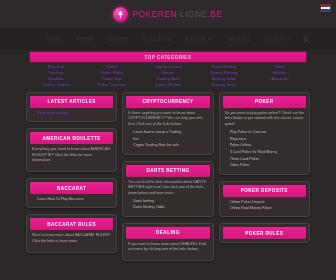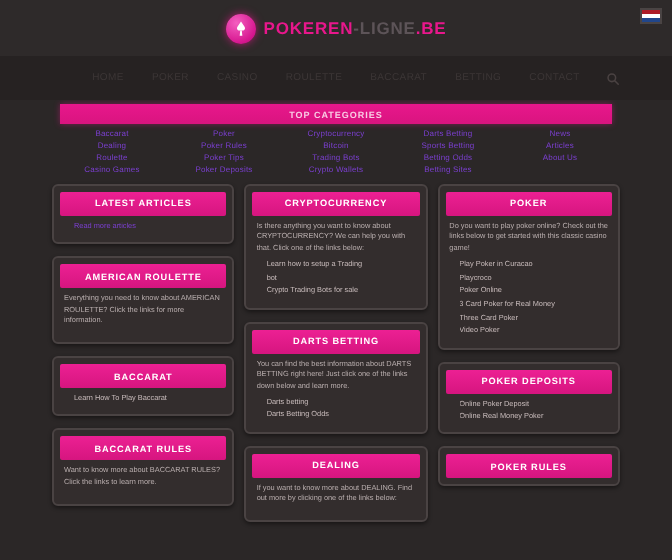--- a/index.html
+++ b/index.html
@@ -23,21 +23,21 @@
   .logo-wrap { display: flex; align-items: center; gap: 4px; }
   .logo-badge {
     width: 15px; height: 15px; border-radius: 50%;
     background: radial-gradient(circle at 35% 30%, #f45fc0, #d6168f 70%, #a90f6d);
     display: flex; align-items: center; justify-content: center;
     box-shadow: 0 0 4px rgba(232,23,140,.7);
     flex: 0 0 auto;
   }
   .logo-badge svg { width: 9px; height: 9px; display: block; }
   .logo-text {
-    font-size: 8.5px; font-weight: bold; letter-spacing: .4px;
+    font-size: 8.5px; font-weight: normal; letter-spacing: .4px;
     line-height: 1; white-space: nowrap;
   }
   .logo-text .w1 { color: #e8178c; }
   .logo-text .w2 { color: #5d5458; }
   .logo-text .w3 { color: #e8178c; }
   .flag {
     position: absolute; right: 5px; top: 4px;
     width: 11px; height: 8px;
     border: 0.5px solid #4a4444;
     background: linear-gradient(to bottom, #ae1c28 0 33%, #ffffff 33% 66%, #21468b 66% 100%);

